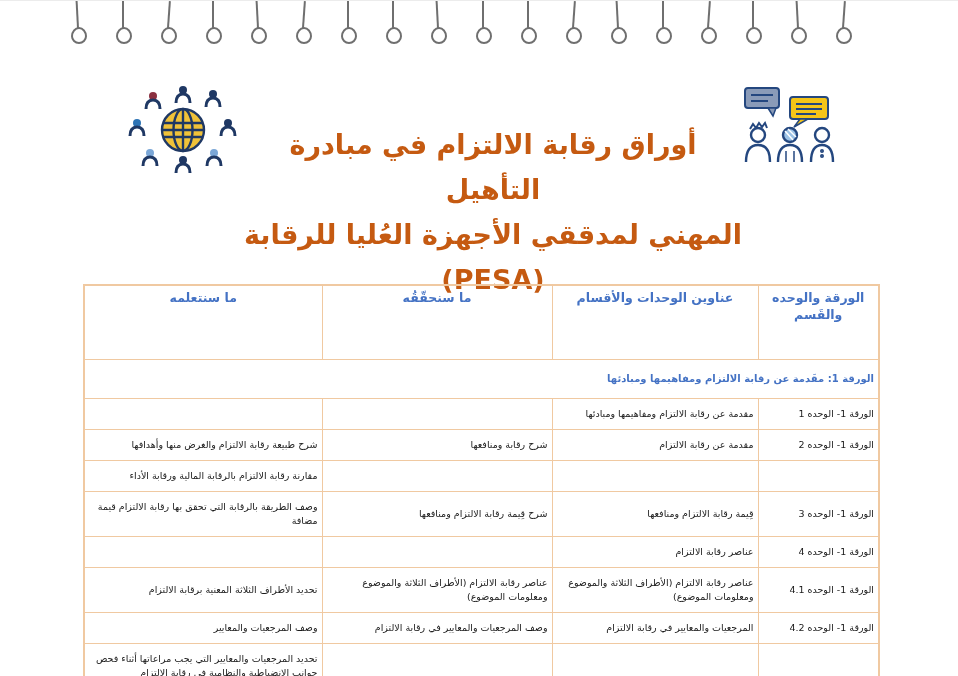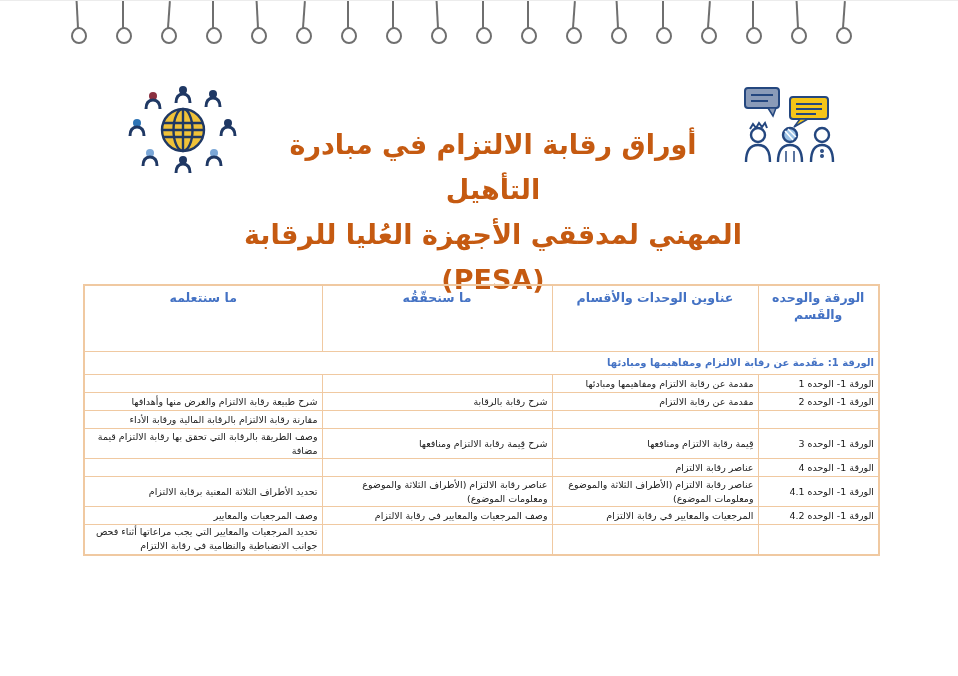--- a/index.html
+++ b/index.html
@@ -23,21 +23,21 @@
     direction:rtl;text-align:center;font-weight:bold;font-size:27px;line-height:45px;
     color:#C55A11;
   }
   
   table.doc-table{
     position:absolute;top:283px;left:83px;width:795px;
     direction:rtl;border-collapse:collapse;table-layout:fixed;
     font-size:9.5px;color:#1a1a1a;
     border:2px solid #F0C9A1;
   }
-  .doc-table td,.doc-table th{border:1px solid #F0C9A1;padding:0 4px;vertical-align:middle;overflow:hidden;}
+  .doc-table td,.doc-table th{border:1px solid #F0C9A1;padding:8px 4px;vertical-align:middle;overflow:hidden;}
   .doc-table thead th{
     color:#4472C4;font-weight:bold;font-size:12.5px;line-height:17px;
     vertical-align:top;padding-top:3px;text-align:center;height:62px;
   }
   .doc-table tr.section-row td{
     color:#4472C4;font-weight:bold;font-size:10px;text-align:right;height:22px;
   }
   .doc-table tbody td{line-height:14px;text-align:right;}
   .doc-table tr.r1{height:18px;}
   .doc-table tr.r2{height:30px;}
@@ -176,21 +176,21 @@
     </tr>
     <tr class="r1">
       <td>الورقة 1- الوحده 1</td>
       <td>مقدمة عن رقابة الالتزام ومفاهيمها ومبادئها</td>
       <td></td>
       <td></td>
     </tr>
     <tr class="r1">
       <td>الورقة 1- الوحده 2</td>
       <td>مقدمة عن رقابة الالتزام</td>
-      <td>شرح رقابة بالرقابة</td>
+      <td>شرح رقابة ومنافعها</td>
       <td>شرح طبيعة رقابة الالتزام والغرض منها وأهدافها</td>
     </tr>
     <tr class="r1">
       <td></td>
       <td></td>
       <td></td>
       <td>مقارنة رقابة الالتزام بالرقابة المالية ورقابة الأداء</td>
     </tr>
     <tr class="r2">
       <td>الورقة 1- الوحده 3</td>

